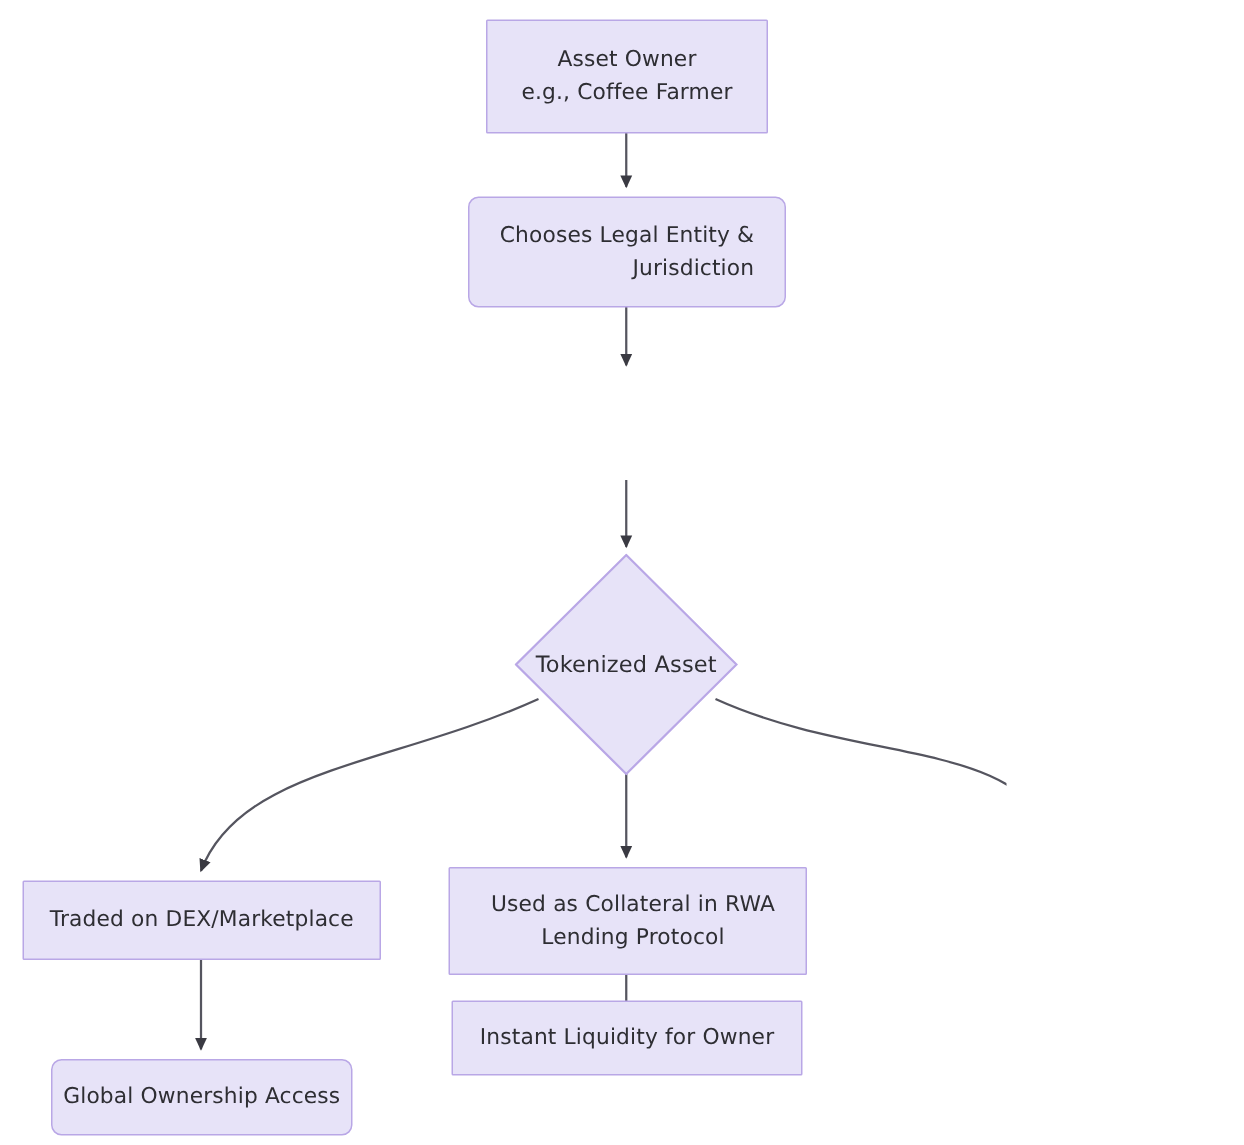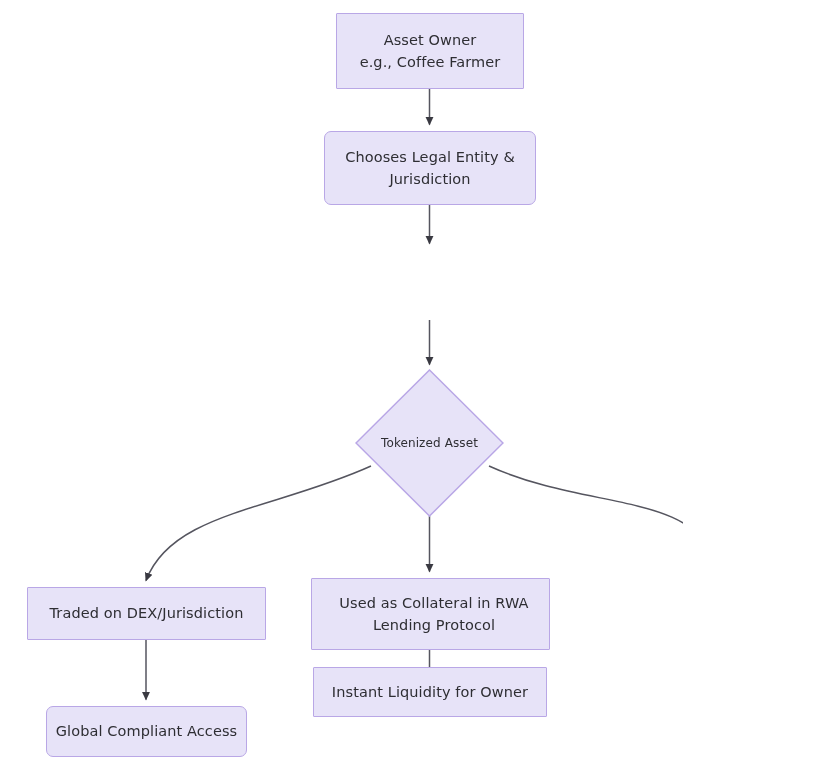--- a/index.html
+++ b/index.html
@@ -9,21 +9,20 @@
   }
   body {
     font-family: "DejaVu Sans", sans-serif;
   }
   #flowchart-canvas {
     position: relative;
     width: 671px;
     height: 763px;
     background: #ffffff;
     overflow: hidden;
-    margin-left: 12px;
   }
   #edge-layer {
     position: absolute;
     left: 0;
     top: 0;
     width: 829px;
     height: 763px;
   }
   .node {
     position: absolute;
@@ -36,20 +35,21 @@
     text-align: center;
     color: #2e2e33;
     font-size: 14.5px;
     line-height: 1.55;
     letter-spacing: 0.1px;
     white-space: pre-line;
     padding: 2px 6px;
   }
   .node.rounded {
     border-radius: 7px;
+    text-align: right;
   }
   .node.square {
     border-radius: 1px;
   }
   .diamond-wrap {
     position: absolute;
     display: flex;
     align-items: center;
     justify-content: center;
   }
@@ -57,21 +57,21 @@
     position: absolute;
     left: 0;
     top: 0;
     width: 100%;
     height: 100%;
   }
   .diamond-label {
     position: relative;
     z-index: 2;
     color: #2e2e33;
-    font-size: 12px;
+    font-size: 15px;
     text-align: center;
     white-space: pre-line;
     letter-spacing: 0.1px;
   }
 </style>
 </head>
 <body>
 
 <div id="flowchart-canvas">
 
@@ -103,23 +103,23 @@
 Jurisdiction</div>
 
 
   <div class="diamond-wrap" style="left:343px; top:369px; width:149px; height:148px;">
     <svg class="diamond-shape" viewBox="0 0 149 148" preserveAspectRatio="none">
       <polygon points="74.5,1 148,74 74.5,147 1,74" fill="#e7e3f8" stroke="#b9a7e6" stroke-width="1.5"></polygon>
     </svg>
     <div class="diamond-label">Tokenized Asset</div>
   </div>
 
-  <div class="node square" style="left:15px; top:587px; width:239px; height:53px;">Traded on DEX/Jurisdiction</div>
+  <div class="node square" style="left:15px; top:587px; width:239px; height:53px;">Traded on DEX/Marketplace</div>
 
   <div class="node square" style="left:299px; top:578px; width:239px; height:72px;padding-left:13px;">Used as Collateral in RWA
 Lending Protocol</div>
 
 
-  <div class="node rounded" style="left:34px; top:706px; width:201px; height:51px;">Global Compliant Access</div>
+  <div class="node rounded" style="left:34px; top:706px; width:201px; height:51px;">Global Ownership Access</div>
 
   <div class="node square" style="left:301px; top:667px; width:234px; height:50px;">Instant Liquidity for Owner</div>
 
 </div>
 
 </body></html>

